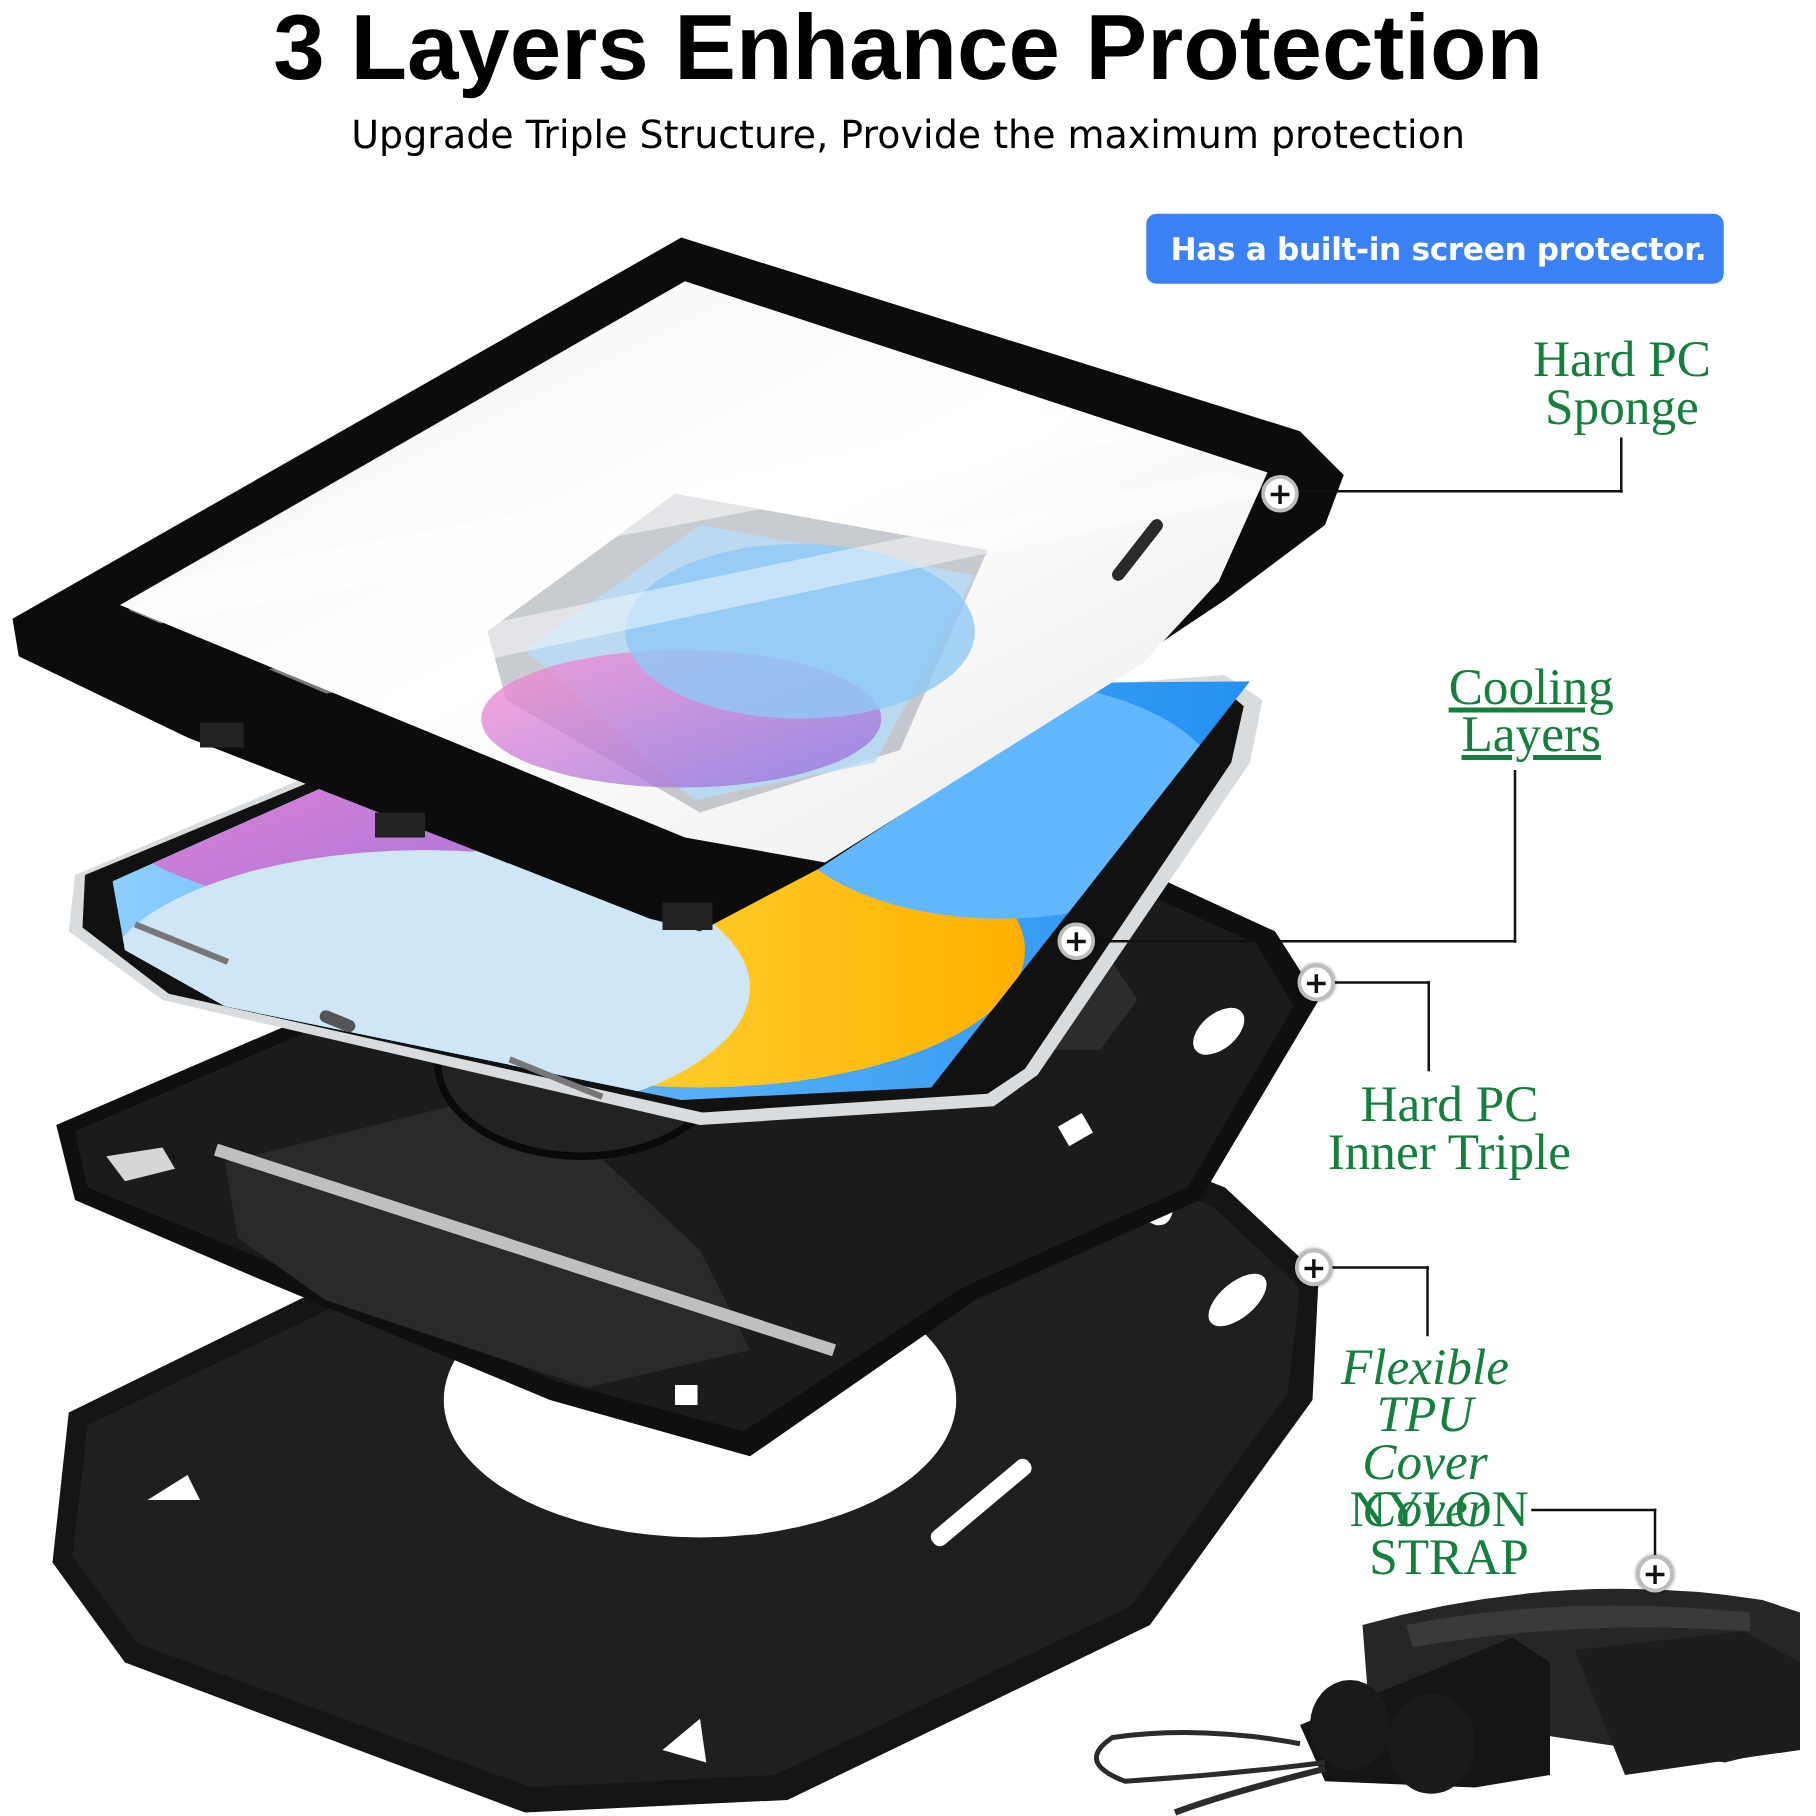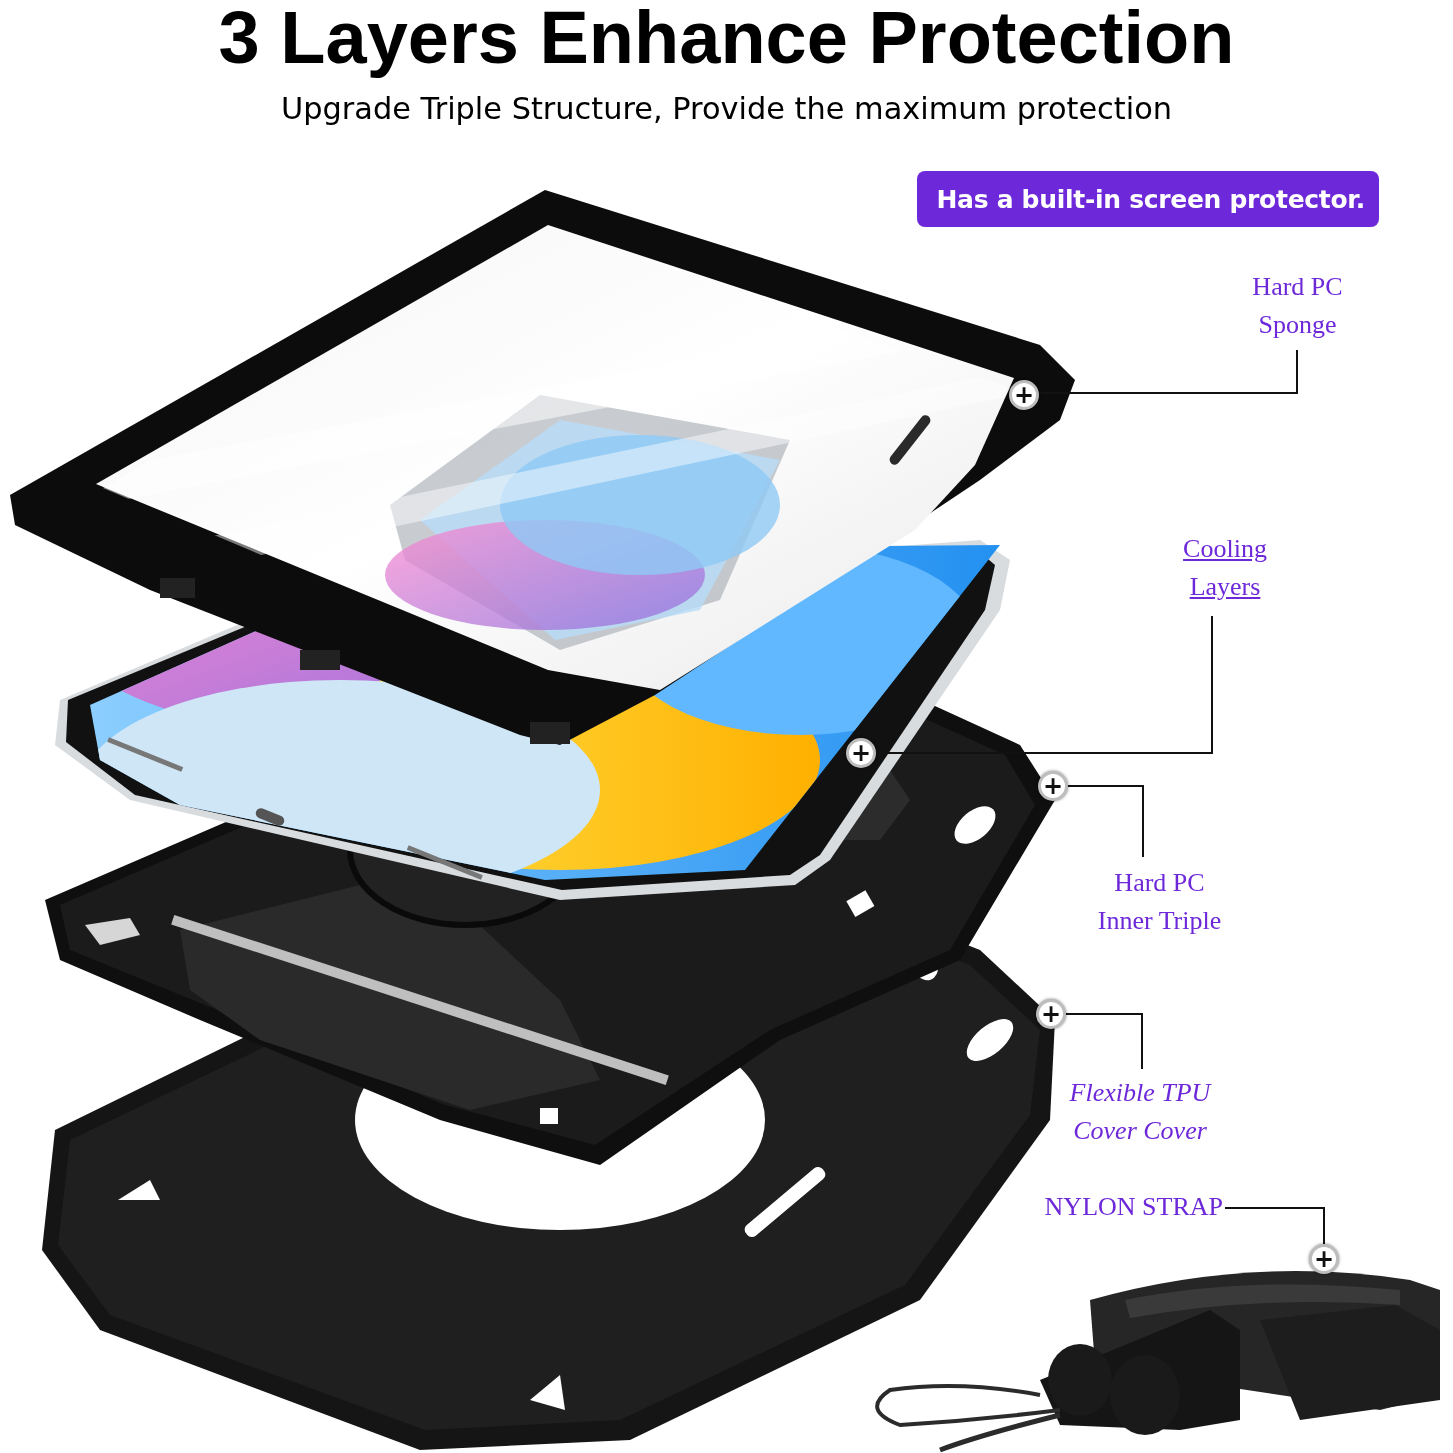--- a/index.html
+++ b/index.html
@@ -11,28 +11,28 @@
     text-align: center; font-family: "Liberation Sans", sans-serif;
     font-weight: 700; font-size: 74px; letter-spacing: 0px; line-height: 80px;
   }
   .subtitle {
     position: absolute; left: 0; width: 1453px; top: 88px;
     text-align: center; font-family: "DejaVu Sans", sans-serif;
     font-size: 31px; line-height: 40px; transform: scaleX(0.98);
   }
   .badge {
     position: absolute; left: 917px; top: 171px; width: 462px; height: 56px;
-    background: #6d28d9; border-radius: 8px; color: #fff;
+    background: #3b82f6; border-radius: 8px; color: #fff;
     font-family: "DejaVu Sans", sans-serif; font-weight: 700; font-size: 25px;
     display: flex; align-items: center; justify-content: flex-end; padding-right: 14px;
     letter-spacing: -0.3px;
   }
   .label {
-    position: absolute; font-family: "Liberation Serif", serif; font-size: 26px;
-    line-height: 38px; text-align: center; color: #6d28d9;
+    position: absolute; font-family: "Liberation Serif", serif; font-size: 41px;
+    line-height: 38px; text-align: center; color: #15803d;
   }
   .label span { display: block; }
 
   .line { position: absolute; background: #111; }
   .hotspot {
     position: absolute; width: 30px; height: 30px; border-radius: 50%;
     background: #fff; border: 3px solid #bdbdbd;
     box-shadow: 0 0 3px rgba(0,0,0,0.5);
     display: flex; align-items: center; justify-content: center;
     font-family: "DejaVu Sans", sans-serif; font-weight: 700; font-size: 24px; line-height: 1;

